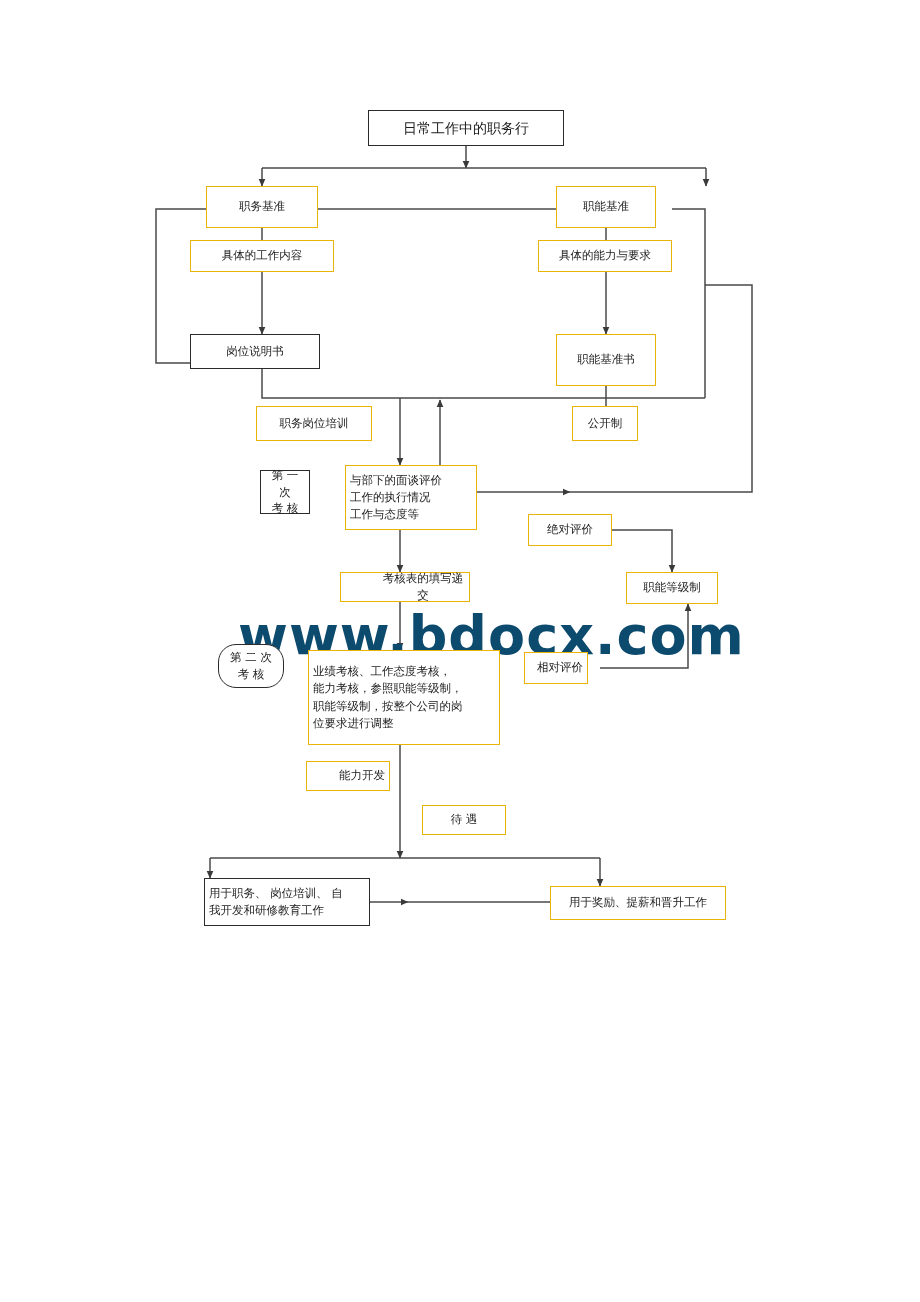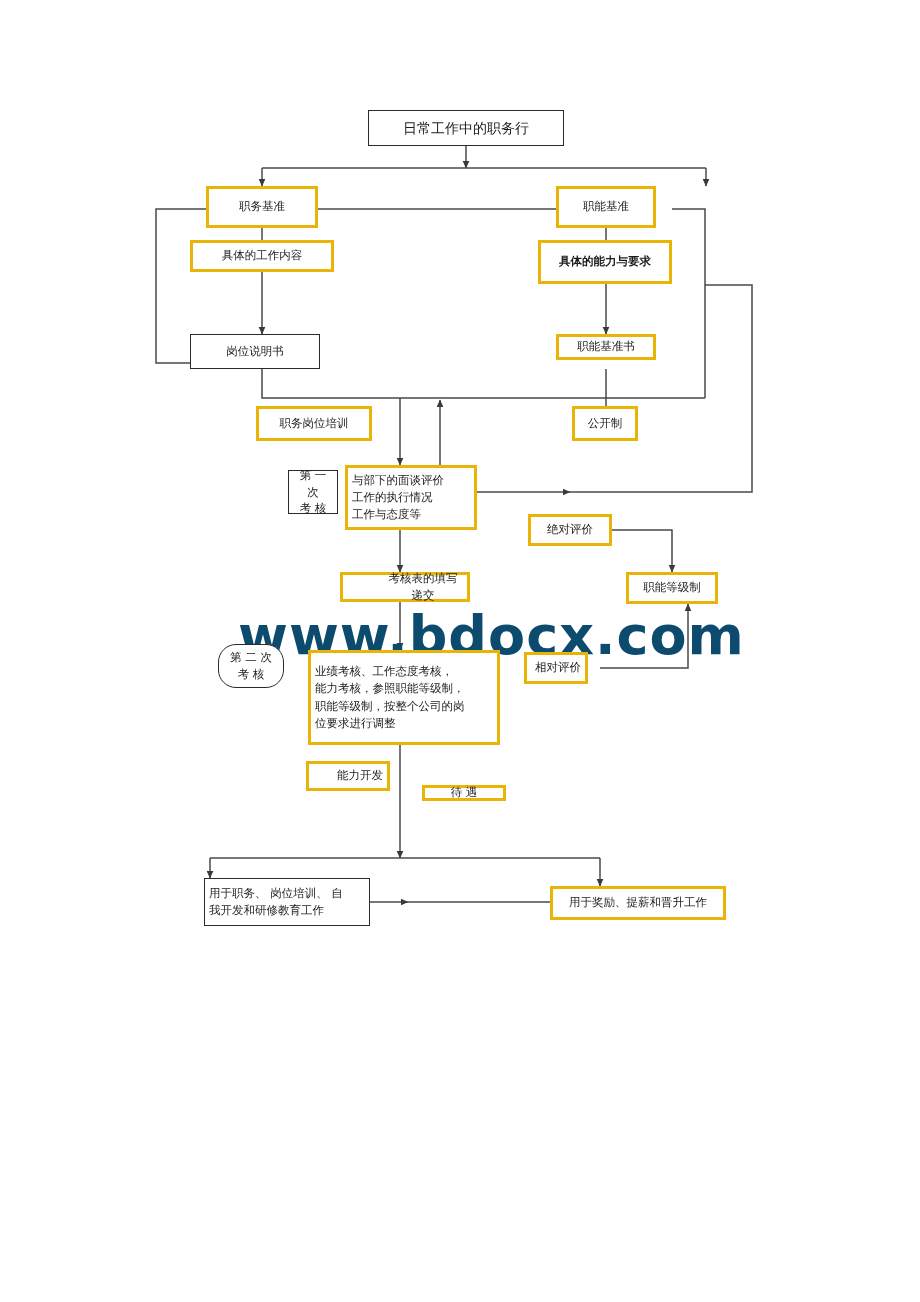--- a/index.html
+++ b/index.html
@@ -17,21 +17,21 @@
     font-size:54px;font-weight:700;letter-spacing:1px;
     color:#0c4a6e;
     z-index:2;pointer-events:none;white-space:nowrap;
   }
 
   .svg-layer{position:absolute;left:0;top:0;width:920px;height:1302px;z-index:1;}
 
   .node{
     position:absolute;box-sizing:border-box;
     background:#ffffff;
-    border:3px solid #eab308;
+    border:1px solid #eab308;
     display:flex;align-items:center;justify-content:center;
     text-align:center;
     font-size:11.5px;line-height:1.5;
     color:#1c1c1c;
     z-index:3;
     padding:2px 4px;
   }
   .node.thick{border:1.6px solid #2b2b2b;}
   .node.left-align{justify-content:flex-start;text-align:left;}
   .node .lines{display:block;width:100%;}
@@ -109,41 +109,41 @@
   </div>
 
   <div class="node" style="left:556px;top:186px;width:100px;height:42px;">
     <span class="lines">职能基准</span>
   </div>
 
   <div class="node" style="left:190px;top:240px;width:144px;height:32px;">
     <span class="lines">具体的工作内容</span>
   </div>
 
-  <div class="node" style="left:538px;top:240px;width:134px;height:44px;font-weight:bold;">
+  <div class="node" style="left:538px;top:240px;width:134px;height:32px;">
     <span class="lines">具体的能力与要求</span>
   </div>
 
   <div class="node thick" style="left:190px;top:334px;width:130px;height:35px;">
     <span class="lines">岗位说明书</span>
   </div>
 
-  <div class="node" style="left:556px;top:334px;width:100px;height:26px;">
+  <div class="node" style="left:556px;top:334px;width:100px;height:52px;">
     <span class="lines">职能基准书</span>
   </div>
 
   <div class="node" style="left:256px;top:406px;width:116px;height:35px;">
     <span class="lines">职务岗位培训</span>
   </div>
 
   <div class="node" style="left:572px;top:406px;width:66px;height:35px;">
     <span class="lines">公开制</span>
   </div>
 
-  <div class="node thick" style="left:260px;top:470px;width:50px;height:44px;line-height:1.45;margin-left:28px;">
+  <div class="node thick" style="left:260px;top:470px;width:50px;height:44px;line-height:1.45;">
     <span class="lines">
       <span>第 一 次</span>
       <span>考    核</span>
     </span>
   </div>
 
   <div class="node left-align" style="left:345px;top:465px;width:132px;height:65px;">
     <span class="lines">
       <span>与部下的面谈评价</span>
       <span>工作的执行情况</span>
@@ -180,21 +180,21 @@
       <span>能力考核，参照职能等级制，</span>
       <span>职能等级制，按整个公司的岗</span>
       <span>位要求进行调整</span>
     </span>
   </div>
 
   <div class="node" style="left:306px;top:761px;width:84px;height:30px;text-align:right;">
     <span class="lines">能力开发</span>
   </div>
 
-  <div class="node" style="left:422px;top:785px;width:84px;height:16px;">
+  <div class="node" style="left:422px;top:805px;width:84px;height:30px;">
     <span class="lines">待   遇</span>
   </div>
 
   <div class="node thick left-align" style="left:204px;top:878px;width:166px;height:48px;">
     <span class="lines">
       <span>用于职务、 岗位培训、 自</span>
       <span>我开发和研修教育工作</span>
     </span>
   </div>
 

